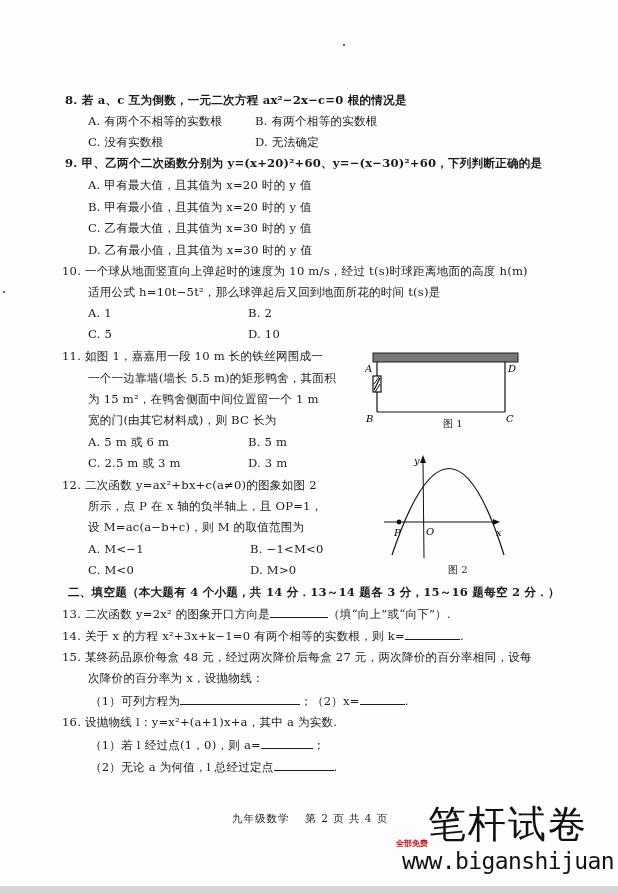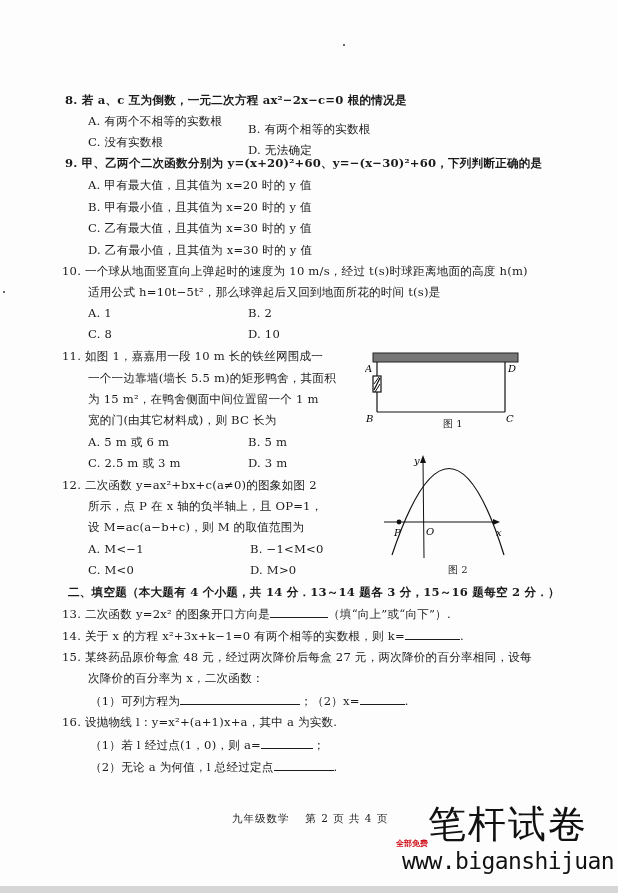--- a/index.html
+++ b/index.html
@@ -4,21 +4,21 @@
 <style>
   html, body { margin:0; padding:0; }
   body { width:618px; height:893px; background:#fdfdfd; position:relative; overflow:hidden;
          font-family:"DejaVu Serif","Liberation Serif",serif; color:#1b1b1b; }
   .line { position:absolute; font-size:11.6px; white-space:nowrap; line-height:16px; letter-spacing:0.2px; }
   .q { left:65px;font-weight:bold; }
   .q10 { left:62px; }
   .ind { left:88px; }
   .colB { left:248px; }
   .colB2 { left:250px; }
-  .colBr { left:248px;margin-top:8px; }
+  .colBr { left:255px; }
   .sec { left:68px; font-weight:bold; }
   .blank { display:inline-block; border-bottom:1px solid #1b1b1b; height:12px; vertical-align:baseline; }
   .fig { position:absolute; }
   .cap { position:absolute; font-size:10px; }
   .footer { position:absolute; left:232px; top:812px; font-size:10.5px; font-weight:normal; letter-spacing:1px; }
   .wm-title { position:absolute; left:428px; top:802px; font-family:Liberation Serif, serif; font-size:38px; color:#111; letter-spacing:2px; line-height:44px;text-align:center; }
   .wm-free { position:absolute; left:396px; top:838px; font-family:"DejaVu Sans",sans-serif; font-size:8px; color:#d0121b; font-weight:bold; }
   .wm-url { position:absolute; left:402px; top:848px; font-family:"DejaVu Sans Mono","Liberation Mono",monospace; font-size:23px; color:#111; line-height:26px; letter-spacing:-0.6px; }
   .bottom-bar { position:absolute; left:0; top:886px; width:618px; height:7px; background:#d6d6d6; }
   .dot { position:absolute; width:2px; height:2px; background:#333; border-radius:1px; }
@@ -38,21 +38,21 @@
 <div class="line q" style="top:155px">9. 甲、乙两个二次函数分别为 y=(x+20)²+60、y=−(x−30)²+60，下列判断正确的是</div>
 <div class="line ind" style="top:177px">A. 甲有最大值，且其值为 x=20 时的 y 值</div>
 <div class="line ind" style="top:199px">B. 甲有最小值，且其值为 x=20 时的 y 值</div>
 <div class="line ind" style="top:220px">C. 乙有最大值，且其值为 x=30 时的 y 值</div>
 <div class="line ind" style="top:242px">D. 乙有最小值，且其值为 x=30 时的 y 值</div>
 
 <div class="line q10" style="top:263px">10. 一个球从地面竖直向上弹起时的速度为 10 m/s，经过 t(s)时球距离地面的高度 h(m)</div>
 <div class="line ind" style="top:284px">适用公式 h=10t−5t²，那么球弹起后又回到地面所花的时间 t(s)是</div>
 <div class="line ind" style="top:305px">A. 1</div>
 <div class="line colB" style="top:305px">B. 2</div>
-<div class="line ind" style="top:326px">C. 8</div>
+<div class="line ind" style="top:326px">C. 5</div>
 <div class="line colB" style="top:326px">D. 10</div>
 
 <div class="line q10" style="top:348px">11. 如图 1，嘉嘉用一段 10 m 长的铁丝网围成一</div>
 <div class="line ind" style="top:370px">一个一边靠墙(墙长 5.5 m)的矩形鸭舍，其面积</div>
 <div class="line ind" style="top:391px">为 15 m²，在鸭舍侧面中间位置留一个 1 m</div>
 <div class="line ind" style="top:412px">宽的门(由其它材料成)，则 BC 长为</div>
 <div class="line ind" style="top:434px">A. 5 m 或 6 m</div>
 <div class="line colB" style="top:434px">B. 5 m</div>
 <div class="line ind" style="top:455px">C. 2.5 m 或 3 m</div>
 <div class="line colB" style="top:455px">D. 3 m</div>
@@ -101,21 +101,21 @@
 
 <div class="line q10" style="top:605px">
   <span>13. 二次函数 y=2x² 的图象开口方向是</span><span class="blank" style="width:58px"></span><span>（填“向上”或“向下”）.</span>
 </div>
 
 <div class="line q10" style="top:627px">
   <span>14. 关于 x 的方程 x²+3x+k−1=0 有两个相等的实数根，则 k=</span><span class="blank" style="width:55px"></span><span>.</span>
 </div>
 
 <div class="line q10" style="top:649px">15. 某终药品原价每盒 48 元，经过两次降价后每盒 27 元，两次降价的百分率相同，设每</div>
-<div class="line ind" style="top:670px">次降价的百分率为 x，二次函数：</div>
+<div class="line ind" style="top:670px">次降价的百分率为 x，设抛物线：</div>
 <div class="line" style="left:90px;top:692px">
   <span>（1）可列方程为</span><span class="blank" style="width:120px"></span><span>；（2）x=</span><span class="blank" style="width:45px"></span><span>.</span>
 </div>
 
 <div class="line q10" style="top:714px">16. 设抛物线 l：y=x²+(a+1)x+a，其中 a 为实数.</div>
 <div class="line" style="left:90px;top:736px">
   <span>（1）若 l 经过点(1，0)，则 a=</span><span class="blank" style="width:52px"></span><span>；</span>
 </div>
 <div class="line" style="left:90px;top:758px">
   <span>（2）无论 a 为何值，l 总经过定点</span><span class="blank" style="width:60px"></span><span>.</span>

